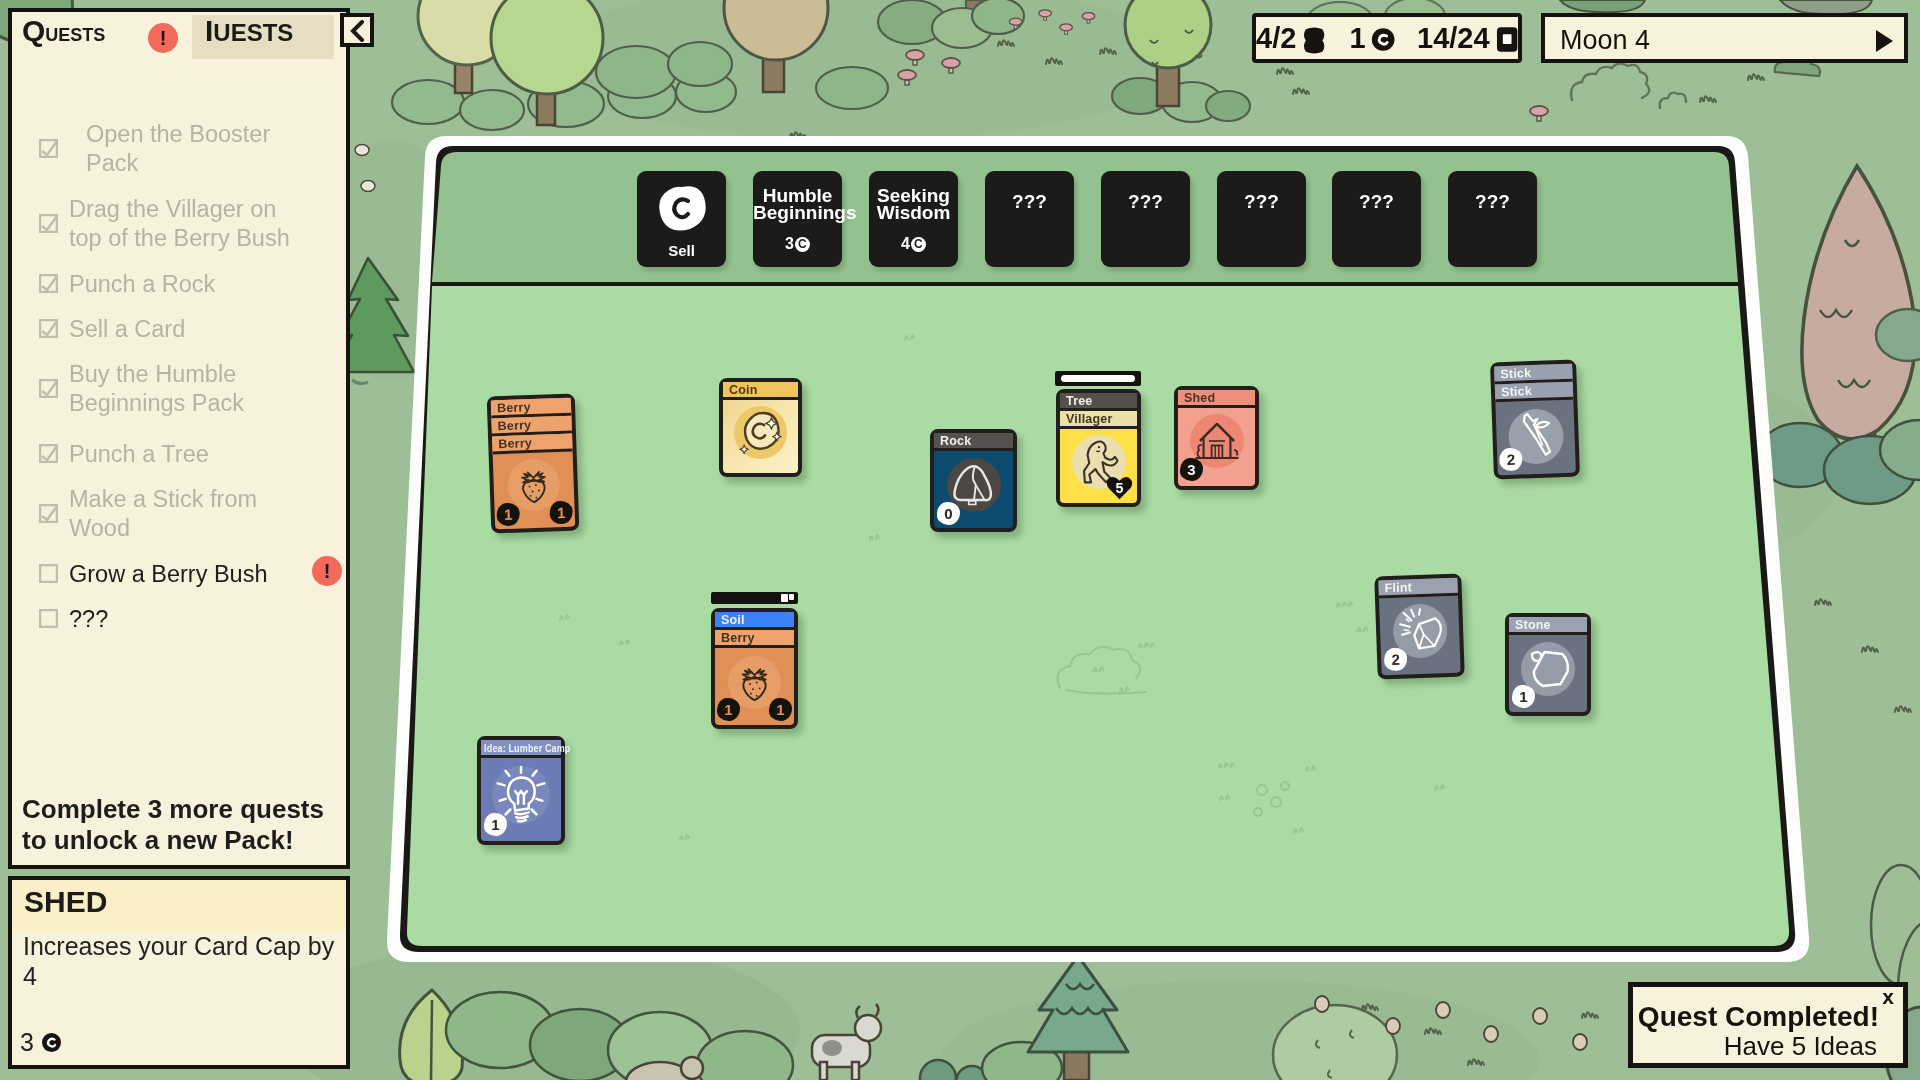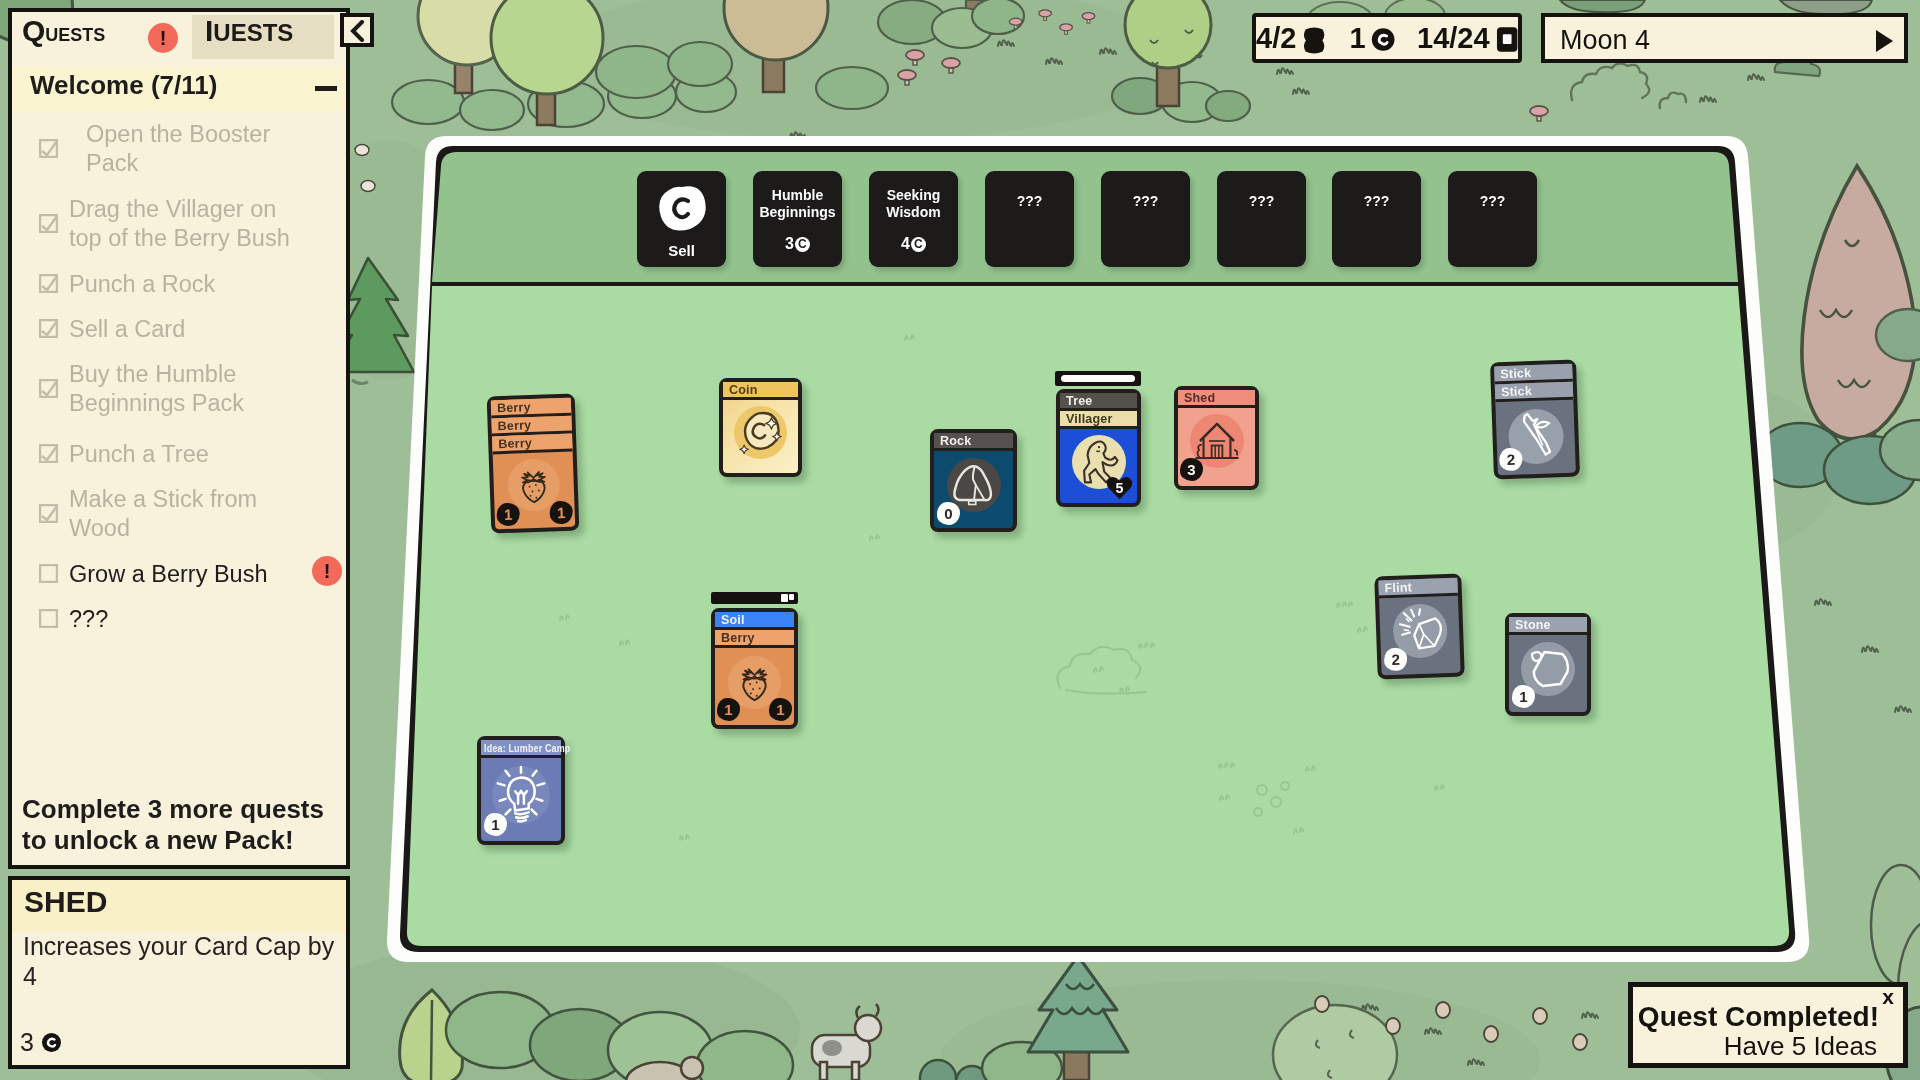--- a/index.html
+++ b/index.html
@@ -12,21 +12,21 @@
   .tbar{position:relative;box-sizing:border-box;border-bottom:3px solid #211e1c;
     height:18px;font-weight:700;font-size:12.5px;line-height:14px;padding:1px 0 0 6px;letter-spacing:.2px;}
   .cartcirc{position:absolute;border-radius:50%;}
   .blob{position:absolute;width:23px;height:23px;display:flex;align-items:center;
     justify-content:center;font-weight:700;font-size:15px;
     border-radius:46% 54% 48% 52%/53% 47% 56% 44%;}
   .blobk{background:#16130f;color:#e2915a;}
   .blobw{background:#fdfdfb;color:#2b2724;}
   .pk{position:absolute;width:89px;height:96px;background:#1d1b1a;border-radius:9px;
     color:#fff;text-align:center;font-weight:700;box-shadow:3px 4px 4px rgba(40,62,40,.22);}
-  .pk .t{font-size:14px;line-height:17px;margin-top:16px;}
+  .pk .t{font-size:19px;line-height:17px;margin-top:16px;}
   .cost{display:inline-flex;align-items:center;font-size:16px;color:#fff;font-weight:700;}
   .coinw{display:inline-block;width:15px;height:15px;background:#fff;border-radius:50%;
     color:#1d1b1a;font-size:12px;font-weight:700;line-height:15px;text-align:center;margin-left:1px;}
   
   .panel{position:absolute;background:#F8F2DC;border:4px solid #15130f;box-sizing:border-box;}
   .qitem{position:absolute;left:57px;color:#b9b2a1;font-size:23.5px;line-height:29px;font-weight:400;}
   .qcheck{position:absolute;left:27px;width:19px;height:19px;}
   .excl{position:absolute;width:30px;height:30px;background:#f3695a;border-radius:50%;
     color:#19140f;font-weight:700;font-size:20px;text-align:center;line-height:30px;}
 </style>
@@ -372,21 +372,21 @@
 
   <div class="blob blobw" style="left:3px;bottom:3px;">0</div>
 </div>
 
 <div class="abs" style="left:1055px;top:371px;">
 
   <div class="abs" style="left:0;top:0;width:86px;height:15px;background:#14110f;border-radius:2px;">
     <div class="abs" style="left:6px;top:4px;width:74px;height:7px;background:#fdfdfb;border-radius:4px;"></div>
   </div>
 
-  <div class="card" style="left:1px;top:18px;width:77px;height:110px;background:#1d4ed8;">
+  <div class="card" style="left:1px;top:18px;width:77px;height:110px;background:#fde047;">
 
     <div class="tbar" style="background:#54504b;color:#f2efe9;">Tree</div>
 
     <div class="tbar" style="background:#ebdfa9;color:#3f3823;">Villager</div>
 
     <div class="cartcirc" style="left:12px;top:42px;width:54px;height:54px;background:#eadfae;"></div>
 
     <svg class="abs" style="left:17px;top:45px" width="44" height="50" viewBox="0 0 50 56">
       <path d="M21,5 Q29,1 32,8 Q34,13 30,17 L32,22 Q39,27 43,21 L46,25 Q43,33 34,30 L29,27 L31,38 L38,45 L33,50 L24,40 L21,35 L14,41 L16,50 L9,50 L8,37 L14,28 L12,19 Q13,9 21,5 Z" fill="none" stroke="#3a332b" stroke-width="2.4" stroke-linejoin="round"></path>
       <circle cx="25" cy="10" r="1.3" fill="#3a332b"></circle>
@@ -529,24 +529,20 @@
   <div class="abs" style="left:10px;top:2px;font-weight:700;color:#1c1a17;">
     <span style="font-size:30px;">Q</span><span style="font-size:18px;">UESTS</span>
   </div>
 
   <div class="excl" style="left:136px;top:11px;">!</div>
 
   <div class="abs" style="left:193px;top:2px;font-weight:700;color:#1c1a17;">
     <span style="font-size:30px;">I</span><span style="font-size:24px;">UESTS</span>
   </div>
 
-  <div class="abs" style="left:0px;top:55px;width:334px;height:44px;background:#fbf4d1;">
-    <div class="abs" style="left:18px;top:3px;font-size:26px;font-weight:700;color:#1f1d1b;">Welcome (7/11)</div>
-    <div class="abs" style="left:303px;top:19px;width:22px;height:5px;background:#1f1d1b;"></div>
-  </div>
 
   <svg class="qcheck" style="top:127px;" viewBox="0 0 19 19">
         <rect x="1" y="1" width="17" height="17" fill="none" stroke="#c3bcab" stroke-width="2.5"></rect>
         <path d="M3,12 L8,16 L18,2" fill="none" stroke="#c3bcab" stroke-width="2.5"></path>
       </svg>
   <div class="qitem" style="top:108px;margin-left:17px;">Open the Booster<br>Pack</div>
 
   <svg class="qcheck" style="top:202px;" viewBox="0 0 19 19">
         <rect x="1" y="1" width="17" height="17" fill="none" stroke="#c3bcab" stroke-width="2.5"></rect>
         <path d="M3,12 L8,16 L18,2" fill="none" stroke="#c3bcab" stroke-width="2.5"></path>

